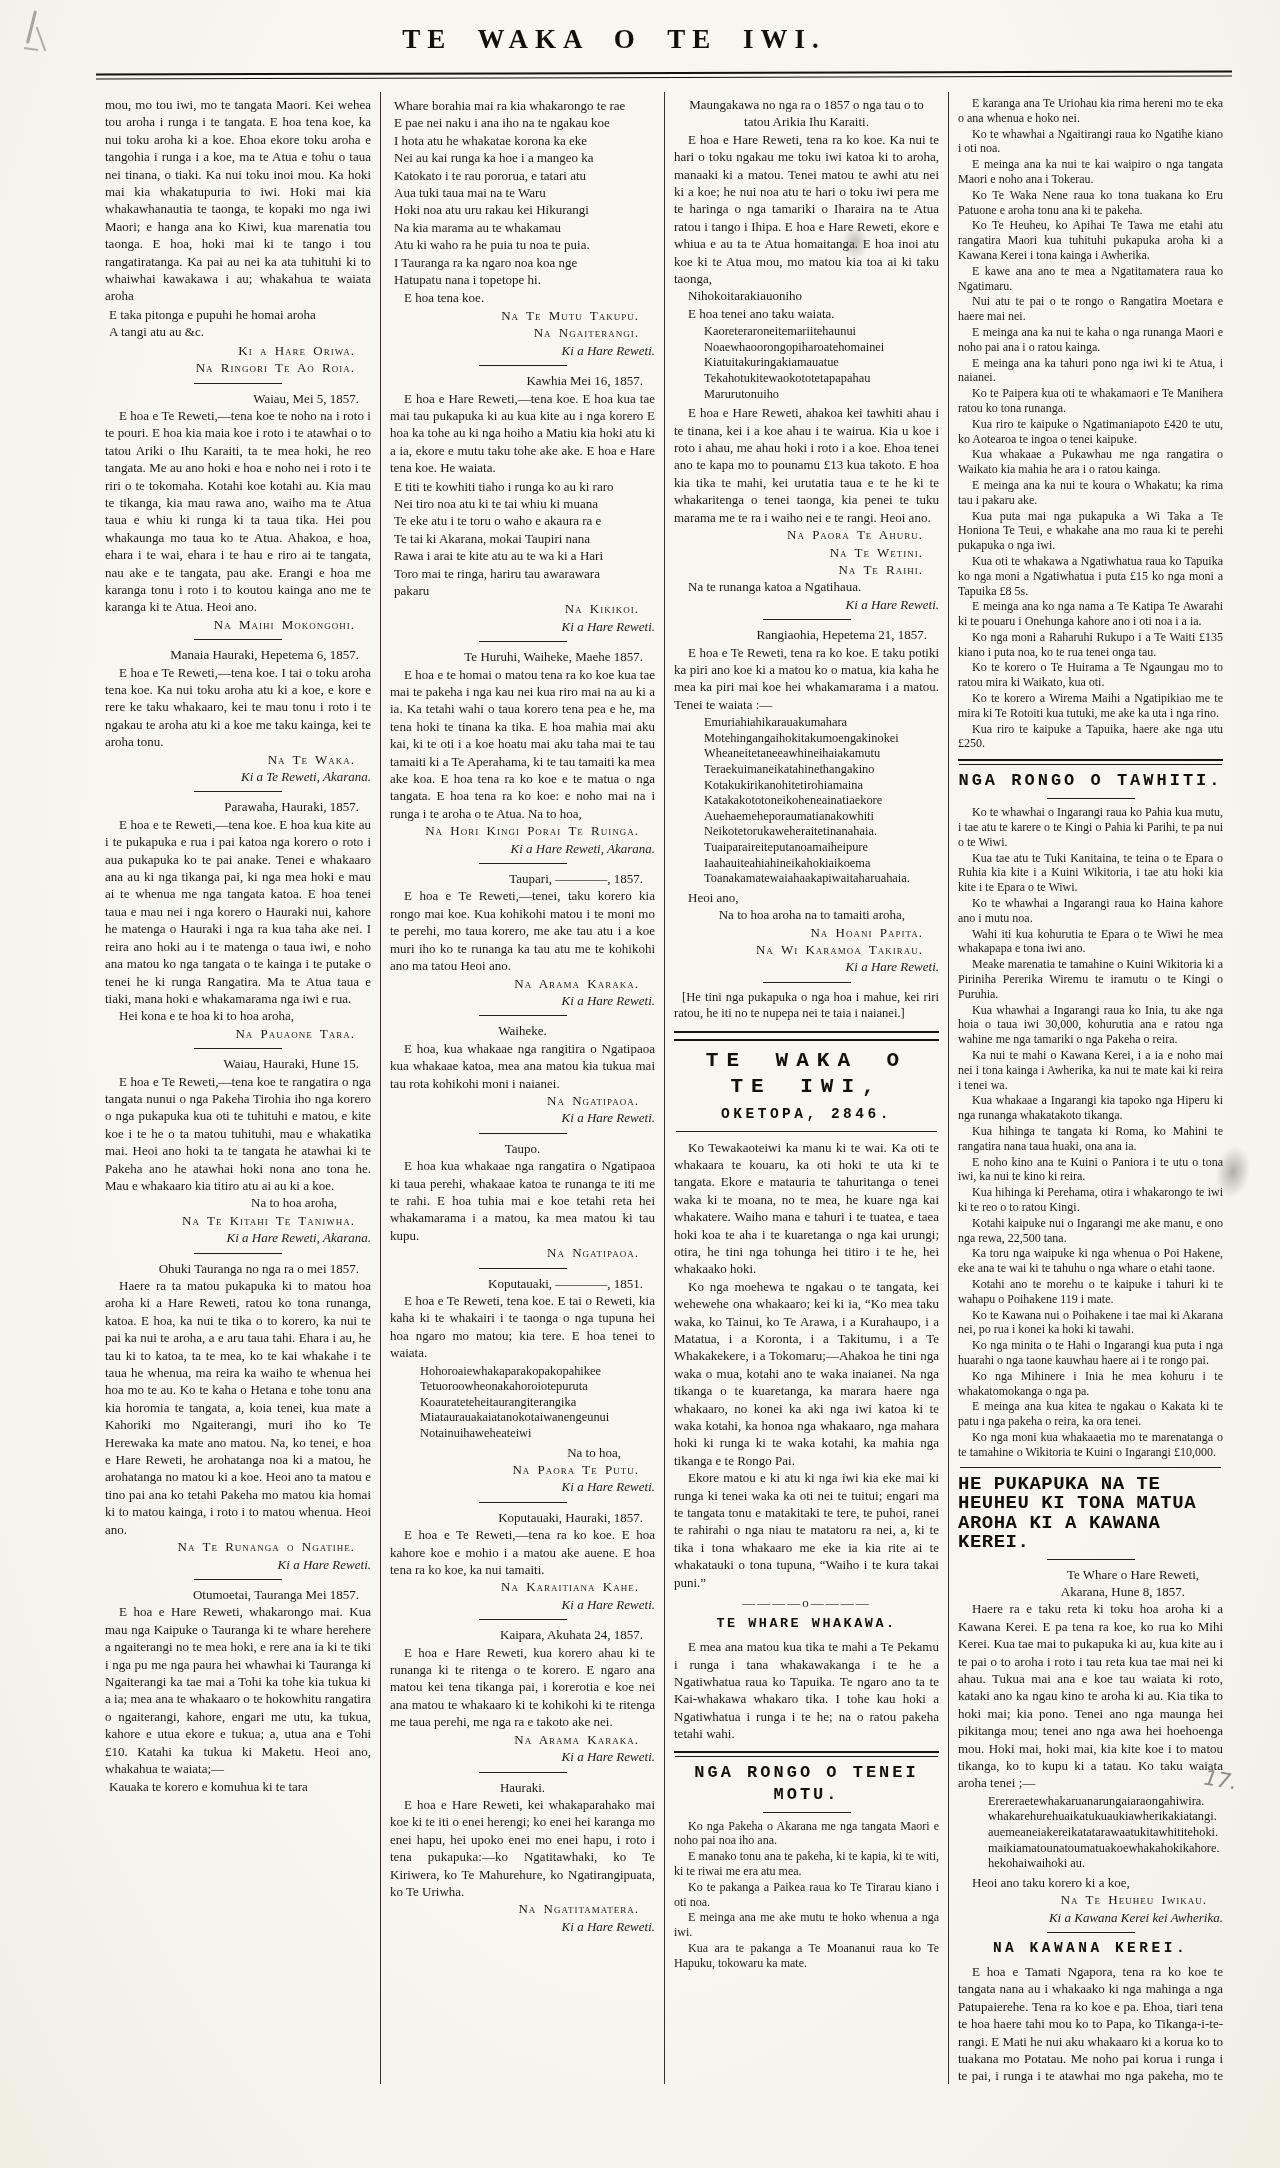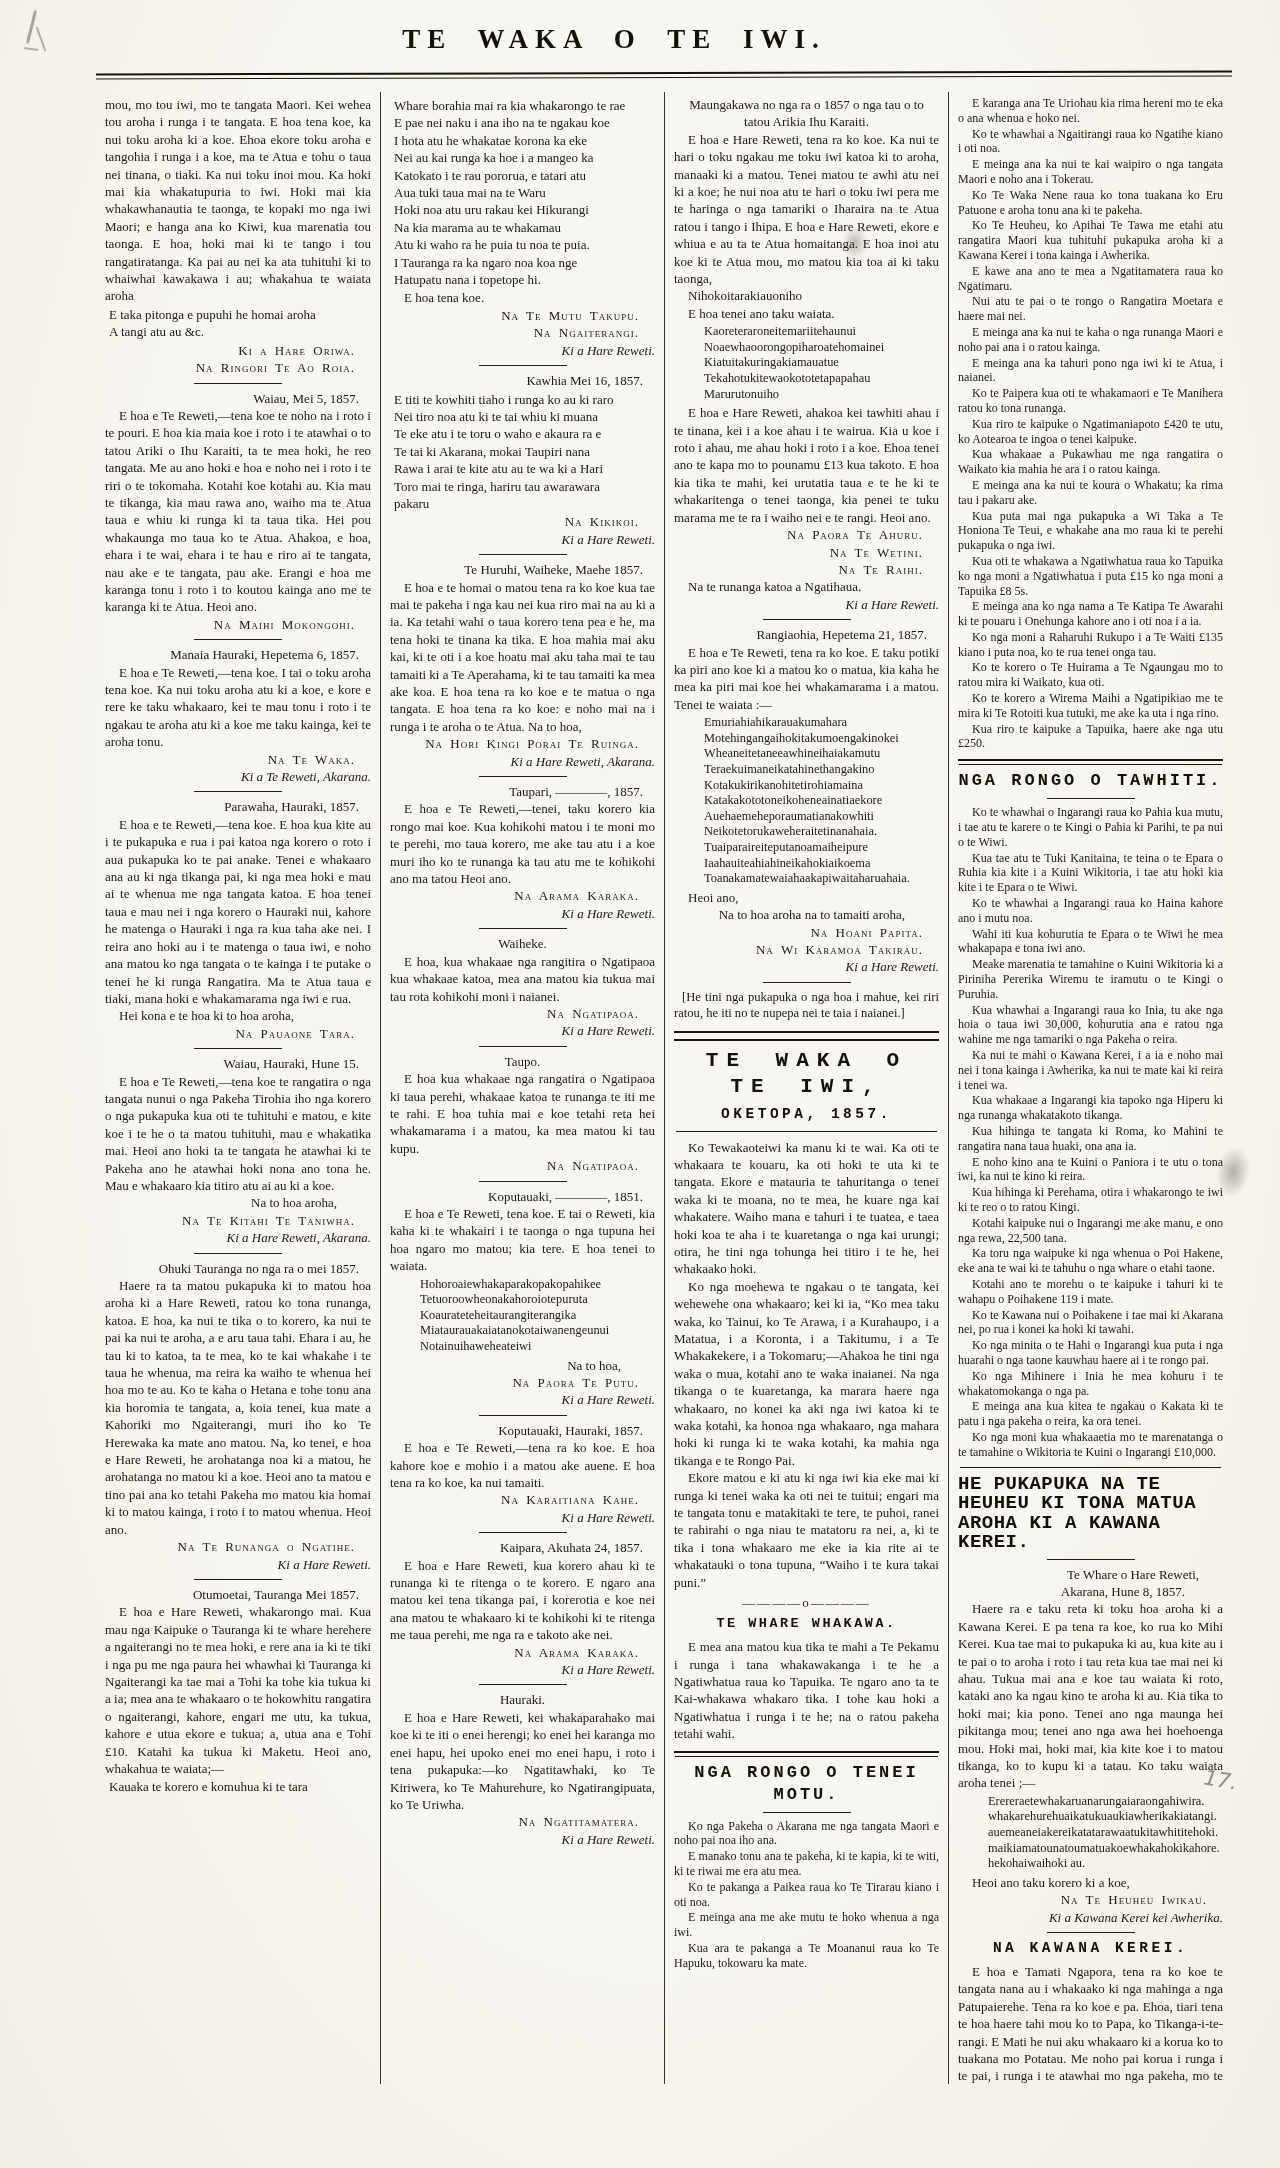--- a/index.html
+++ b/index.html
@@ -128,20 +128,21 @@
           <div>Atu ki waho ra he puia tu noa te puia.</div>
           <div>I Tauranga ra ka ngaro noa koa nge</div>
           <div>Hatupatu nana i topetope hi.</div>
         </div>
         <p class="para">E hoa tena koe.</p>
         <div class="sig">Na Te Mutu Takupu.</div>
         <div class="sig">Na Ngaiterangi.</div>
         <div class="addr">Ki a Hare Reweti.</div>
         <div class="rule"></div>
         <div class="dateline">Kawhia Mei 16, 1857.</div>
+        <p class="para">E hoa e Hare Reweti,—tena koe. E hoa kua tae mai tau pukapuka ki au kua kite au i nga korero E hoa ka tohe au ki nga hoiho a Matiu kia hoki atu ki a ia, ekore e mutu taku tohe ake ake. E hoa e Hare tena koe. He waiata.</p>
         <div class="verse">
           <div>E titi te kowhiti tiaho i runga ko au ki raro</div>
           <div>Nei tiro noa atu ki te tai whiu ki muana</div>
           <div>Te eke atu i te toru o waho e akaura ra e</div>
           <div>Te tai ki Akarana, mokai Taupiri nana</div>
           <div>Rawa i arai te kite atu au te wa ki a Hari</div>
           <div>Toro mai te ringa, hariru tau awarawara</div>
           <div>pakaru</div>
         </div>
         <div class="sig">Na Kikikoi.</div>
@@ -230,21 +231,21 @@
         </div>
         <p class="plain">Heoi ano,</p>
         <div class="sigline">Na to hoa aroha na to tamaiti aroha,</div>
         <div class="sig">Na Hoani Papita.</div>
         <div class="sig">Na Wi Karamoa Takirau.</div>
         <div class="addr">Ki a Hare Reweti.</div>
         <div class="rule"></div>
         <p class="note">[He tini nga pukapuka o nga hoa i mahue, kei riri ratou, he iti no te nupepa nei te taia i naianei.]</p>
         <div class="dblrule"></div>
         <h2 class="heading h-xl">TE WAKA O TE IWI,</h2>
-        <h2 class="heading h-md">OKETOPA, 1857.</h2>
+        <h2 class="heading h-md">OKETOPA, 2846.</h2>
         <div class="fullrule"></div>
         <p class="para">Ko Tewakaoteiwi ka manu ki te wai. Ka oti te whakaara te kouaru, ka oti hoki te uta ki te tangata. Ekore e matauria te tahuritanga o tenei waka ki te moana, no te mea, he kuare nga kai whakatere. Waiho mana e tahuri i te tuatea, e taea hoki koa te aha i te kuaretanga o nga kai urungi; otira, he tini nga tohunga hei titiro i te he, hei whakaako hoki.</p>
         <p class="para">Ko nga moehewa te ngakau o te tangata, kei wehewehe ona whakaaro; kei ki ia, “Ko mea taku waka, ko Tainui, ko Te Arawa, i a Kurahaupo, i a Matatua, i a Koronta, i a Takitumu, i a Te Whakakekere, i a Tokomaru;—Ahakoa he tini nga waka o mua, kotahi ano te waka inaianei. Na nga tikanga o te kuaretanga, ka marara haere nga whakaaro, no konei ka aki nga iwi katoa ki te waka kotahi, ka honoa nga whakaaro, nga mahara hoki ki runga ki te waka kotahi, ka mahia nga tikanga e te Rongo Pai.</p>
         <p class="para">Ekore matou e ki atu ki nga iwi kia eke mai ki runga ki tenei waka ka oti nei te tuitui; engari ma te tangata tonu e matakitaki te tere, te puhoi, ranei te rahirahi o nga niau te matatoru ra nei, a, ki te tika i tona whakaaro me eke ia kia rite ai te whakatauki o tona tupuna, “Waiho i te kura takai puni.”</p>
         <div class="orule">————o————</div>
         <h2 class="heading h-sm">TE WHARE WHAKAWA.</h2>
         <p class="para">E mea ana matou kua tika te mahi a Te Pekamu i runga i tana whakawakanga i te he a Ngatiwhatua raua ko Tapuika. Te ngaro ano ta te Kai-whakawa whakaro tika. I tohe kau hoki a Ngatiwhatua i runga i te he; na o ratou pakeha tetahi wahi.</p>
         <div class="thickrule"></div>
         <h2 class="heading h-lg">NGA RONGO O TENEI MOTU.</h2>
         <div class="rule"></div>

